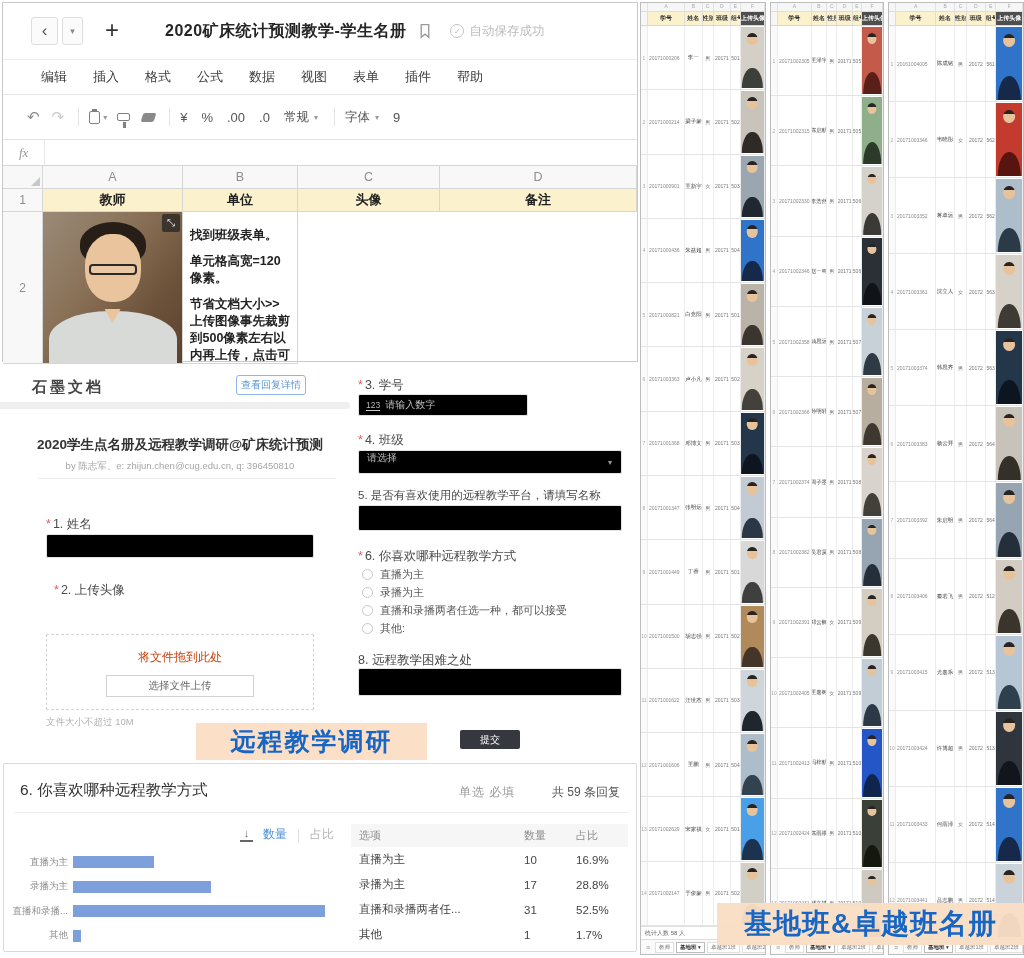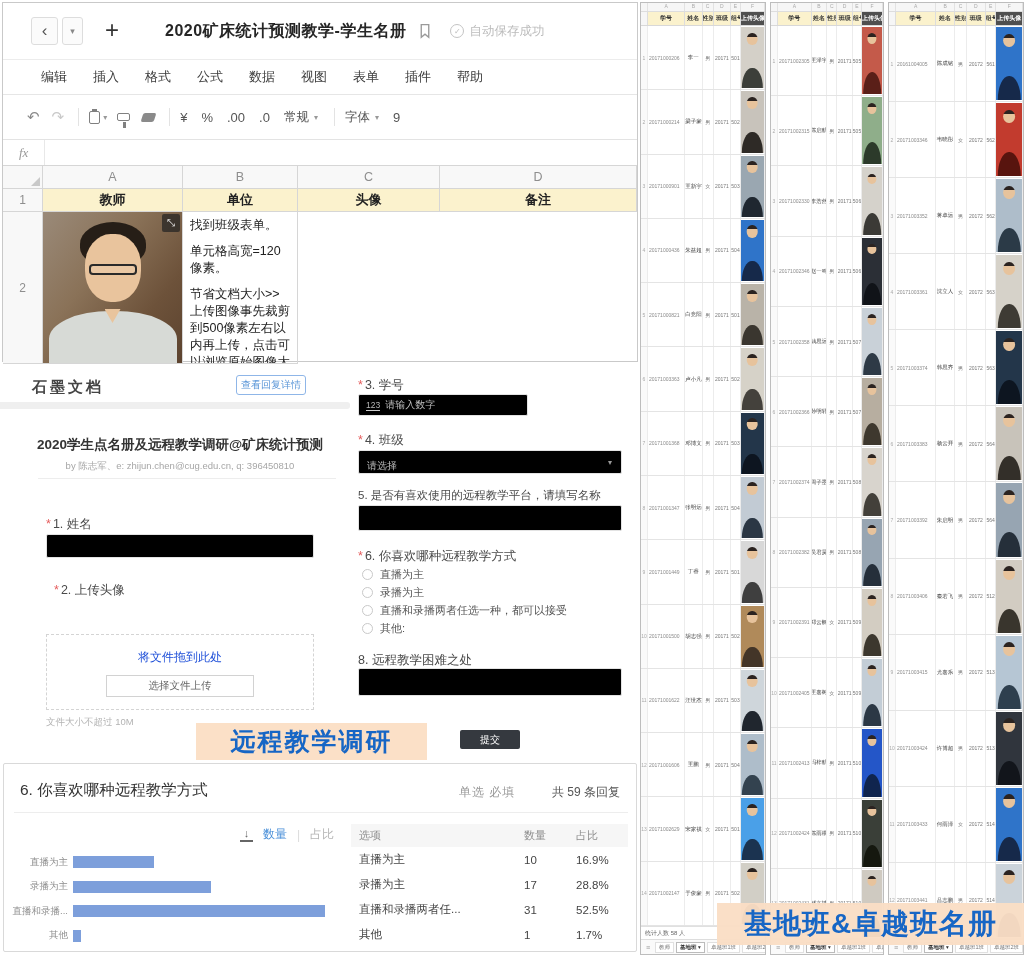--- a/index.html
+++ b/index.html
@@ -36,21 +36,21 @@
   .grid { position:absolute; left:0; top:162px; width:100%; bottom:0; border-top:1px solid #d6d6d6; }
   .grid-row { display:grid; grid-template-columns:40px 140px 115px 142px 1fr; }
   .gcell { border-right:1px solid #d6d6d6; border-bottom:1px solid #d6d6d6; overflow:hidden; position:relative; }
   .colhead .gcell { height:23px; background:#f8f8f8; color:#8e8e8e; font-size:12.5px; display:flex; align-items:center; justify-content:center; }
   .corner-tri { position:absolute; right:2px; bottom:2px; width:0; height:0; border-bottom:9px solid #c9c9c9; border-left:9px solid transparent; }
   .hrow .gcell { height:23px; display:flex; align-items:center; justify-content:center; }
   .hrow .ylw { background:#fbf2cd; font-weight:bold; font-size:13px; color:#222; }
   .rownum { background:#f8f8f8; color:#8e8e8e; font-size:12px; display:flex; align-items:center; justify-content:center; }
   .drow .gcell { height:152px; }
   .drow .txt { font-size:14px; color:#333; padding:8px; display:flex; align-items:center; }
-  .remark { font-size:12.5px; color:#222; line-height:17px; padding:5px 7px; }
+  .remark { font-size:12.5px; color:#222; line-height:17px; padding:15px 7px;font-weight:bold; }
   .remark .blank { height:9px; }
   
   .t-photo { position:absolute; inset:0; background:linear-gradient(128deg,#9a8a79 0%,#8a7258 38%,#6d523a 72%,#5c432f 100%); }
   .t-hair { position:absolute; left:50%; top:10px; transform:translateX(-50%); width:66px; height:44px; background:#261e17; border-radius:50% 50% 42% 42%; }
   .t-face { position:absolute; left:50%; top:22px; transform:translateX(-50%); width:56px; height:68px; background:#e9c49d; border-radius:46%; }
   .t-glasses { position:absolute; left:50%; top:52px; transform:translateX(-50%); width:48px; height:11px; border:2px solid #2a2a2a; border-radius:4px; background:rgba(255,255,255,.08); }
   .t-shirt { position:absolute; left:50%; bottom:-6px; transform:translateX(-50%); width:128px; height:58px; background:#d7dad6; border-radius:48% 48% 0 0; }
   .t-collar { position:absolute; left:50%; bottom:40px; transform:translateX(-50%); width:16px; height:14px; background:#e9c49d; clip-path:polygon(50% 100%,0 0,100% 0); }
   .expand { position:absolute; right:2px; top:2px; width:18px; height:18px; background:rgba(35,35,35,.72); color:#fff; font-size:10px; display:flex; align-items:center; justify-content:center; border-radius:2px; }
 
@@ -61,21 +61,21 @@
   .fm-bar { position:absolute; left:0; top:36px; width:350px; height:7px; background:#efefef; border-radius:0 3px 3px 0; }
   .fm-title { position:absolute; left:30px; top:70px; width:300px; text-align:center; font-size:13.5px; font-weight:bold; color:#333; }
   .fm-byline { position:absolute; left:30px; top:94px; width:300px; text-align:center; font-size:9.5px; color:#a6a6a6; }
   .fm-div { position:absolute; left:38px; top:112px; width:298px; height:1px; background:#ededed; }
   .fm-req { position:absolute; left:30px; top:126px; width:300px; text-align:center; font-size:10.5px; color:#5b8fd6; }
   .req-star { color:#e55c5c; margin-right:2px; }
   .q-label { position:absolute; font-size:12.5px; color:#4a4a4a; }
   .q-input { position:absolute; border:1px solid #e3e3e3; border-radius:2px; background:#000000; }
   .q-desc { position:absolute; font-size:10px; color:#8f8f8f; line-height:14px; }
   .dropzone { position:absolute; left:46px; top:268px; width:268px; height:76px; border:1px dashed #d4d4d4; background:#fff; }
-  .dz-text { margin-top:14px; text-align:center; font-size:12px; color:#1d4ed8; }
+  .dz-text { margin-top:14px; text-align:center; font-size:12px; color:#c2410c; }
   .dz-btn { margin:9px auto 0; width:148px; height:22px; border:1px solid #d2d2d2; background:#fff; font-size:10.5px; color:#666; display:flex; align-items:center; justify-content:center; }
   .file-limit { position:absolute; left:46px; top:350px; font-size:9.5px; color:#b3b3b3; }
   .caption { position:absolute; background:#fbe0c7; color:#1766c5; font-weight:bold; display:flex; align-items:center; justify-content:center; font-family:"Liberation Sans","DejaVu Sans",sans-serif; }
   #cap-survey { left:196px; top:357px; width:231px; height:37px; font-size:25px; letter-spacing:2px; }
   .ph-123 { font-size:8.5px; color:#b5b5b5; border-bottom:1px solid #ccc; margin:0 5px 0 7px; }
   .ph-text { font-size:10px; color:#bdbdbd; }
   .sel-caret { position:absolute; right:9px; top:50%; transform:translateY(-50%); font-size:8px; color:#999; }
   .radio-row { position:absolute; display:flex; align-items:center; gap:7px; font-size:11px; color:#555; }
   .radio { width:11px; height:11px; border:1px solid #c9c9c9; border-radius:50%; background:#fff; flex:none; }
   .submit-btn { position:absolute; left:460px; top:364px; width:60px; height:19px; background:#35393f; color:#fff; font-size:10px; display:flex; align-items:center; justify-content:center; border-radius:2px; }
@@ -250,21 +250,21 @@
     <div class="file-limit">文件大小不超过 10M</div>
     <div class="caption" id="cap-survey">远程教学调研</div>
 
     <div class="q-label" style="left:358px;top:11px"><span class="req-star">*</span><span>3. 学号</span></div>
     <div class="q-input" style="left:358px;top:28px;width:170px;height:22px;display:flex;align-items:center">
       <span class="ph-123">123</span>
       <span class="ph-text">请输入数字</span>
     </div>
 
     <div class="q-label" style="left:358px;top:66px"><span class="req-star">*</span><span>4. 班级</span></div>
-    <div class="q-input" style="left:358px;top:84px;width:264px;height:24px;display:flex;align-items:flex-end">
+    <div class="q-input" style="left:358px;top:84px;width:264px;height:24px;display:flex;align-items:flex-start">
       <span class="ph-text" style="margin-left:8px">请选择</span>
       <span class="sel-caret">▾</span>
     </div>
 
     <div class="q-label" style="left:358px;top:122px;font-size:11.5px">5. 是否有喜欢使用的远程教学平台，请填写名称</div>
     <div class="q-input" style="left:358px;top:139px;width:264px;height:26px"></div>
 
     <div class="q-label" style="left:358px;top:182px"><span class="req-star">*</span><span>6. 你喜欢哪种远程教学方式</span></div>
     <div id="q6-options">
         <div class="radio-row" style="left: 362px; top: 201px;">

